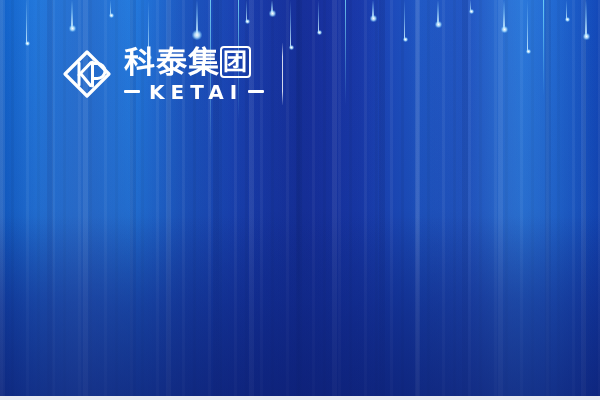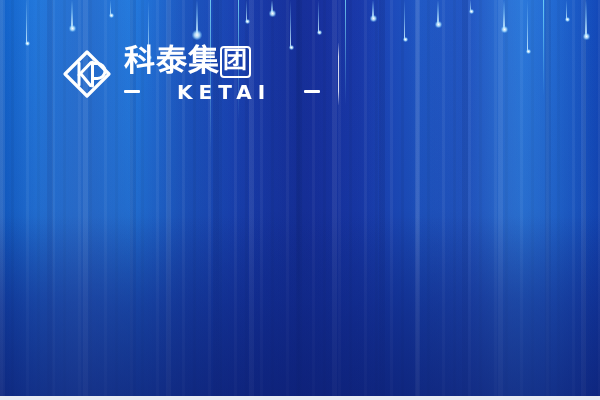--- a/index.html
+++ b/index.html
@@ -185,21 +185,21 @@
     margin-right: 12px;
   }
 
   .logo-text {
     display: flex;
     flex-direction: column;
     justify-content: center;
   }
 
   .logo-cn {
-    font-family: Liberation Mono, monospace;
+    font-family: Liberation Sans, sans-serif;
     font-size: 31px;
     line-height: 34px;
     font-weight: 700;
     color: #ffffff;
     letter-spacing: 1px;
     white-space: nowrap;
   }
   .logo-cn .boxed {
     display: inline-block;
     border: 2.5px solid #ffffff;
@@ -208,21 +208,20 @@
     line-height: 28px;
     font-size: 24px;
     vertical-align: 3px;
   }
 
   .logo-en-row {
     display: flex;
     align-items: center;
     margin-top: 1px;
     white-space: nowrap;
-    gap: 28px;
   }
   .logo-dash {
     display: inline-block;
     width: 16px;
     height: 3px;
     background: #ffffff;
     border-radius: 1px;
   }
   .logo-en {
     font-family: "DejaVu Sans", "Liberation Sans", sans-serif;

